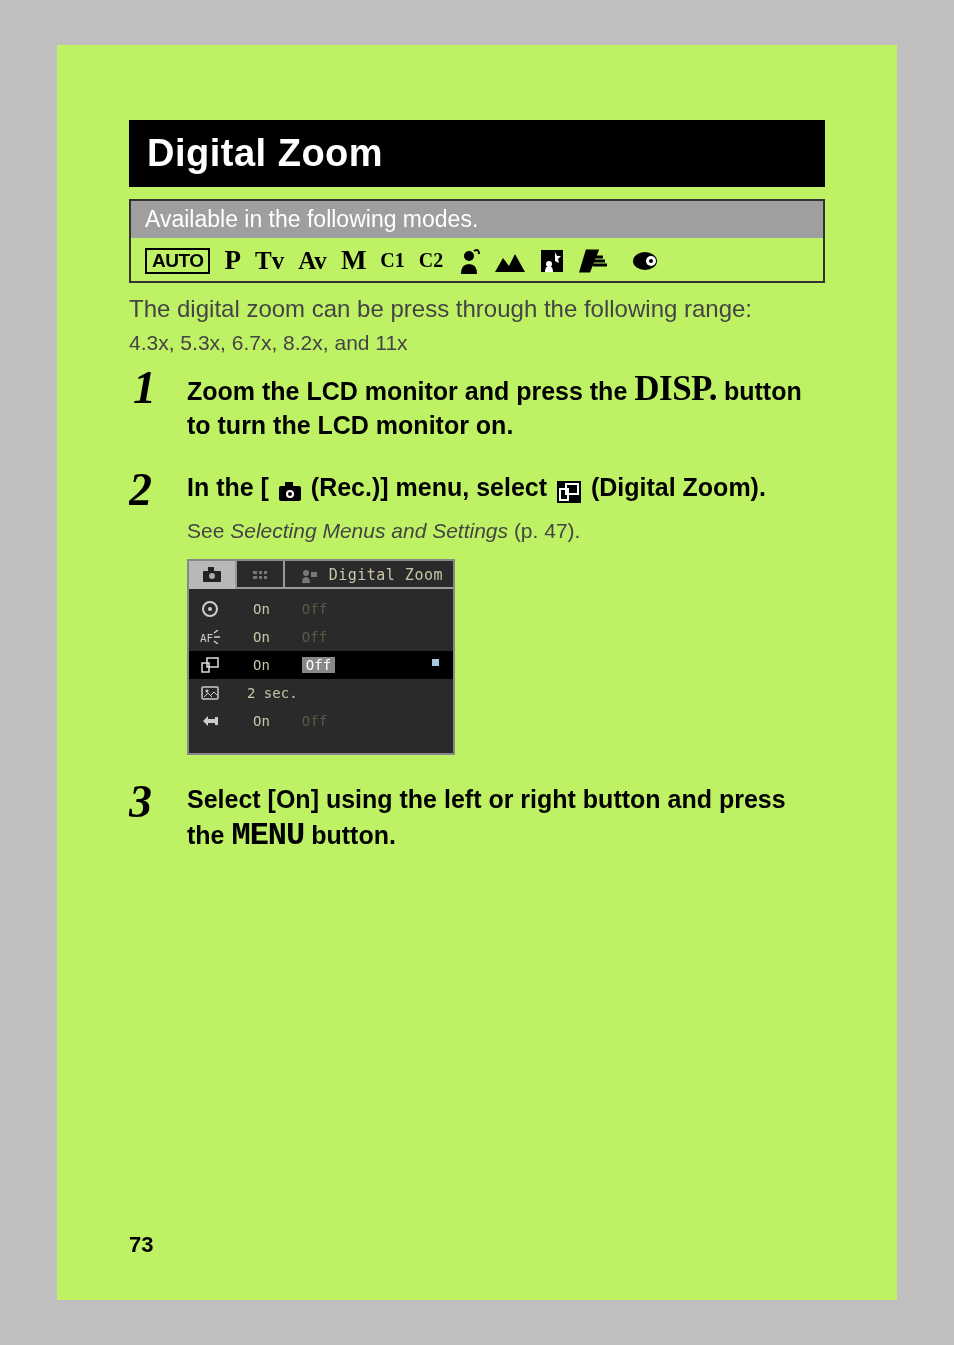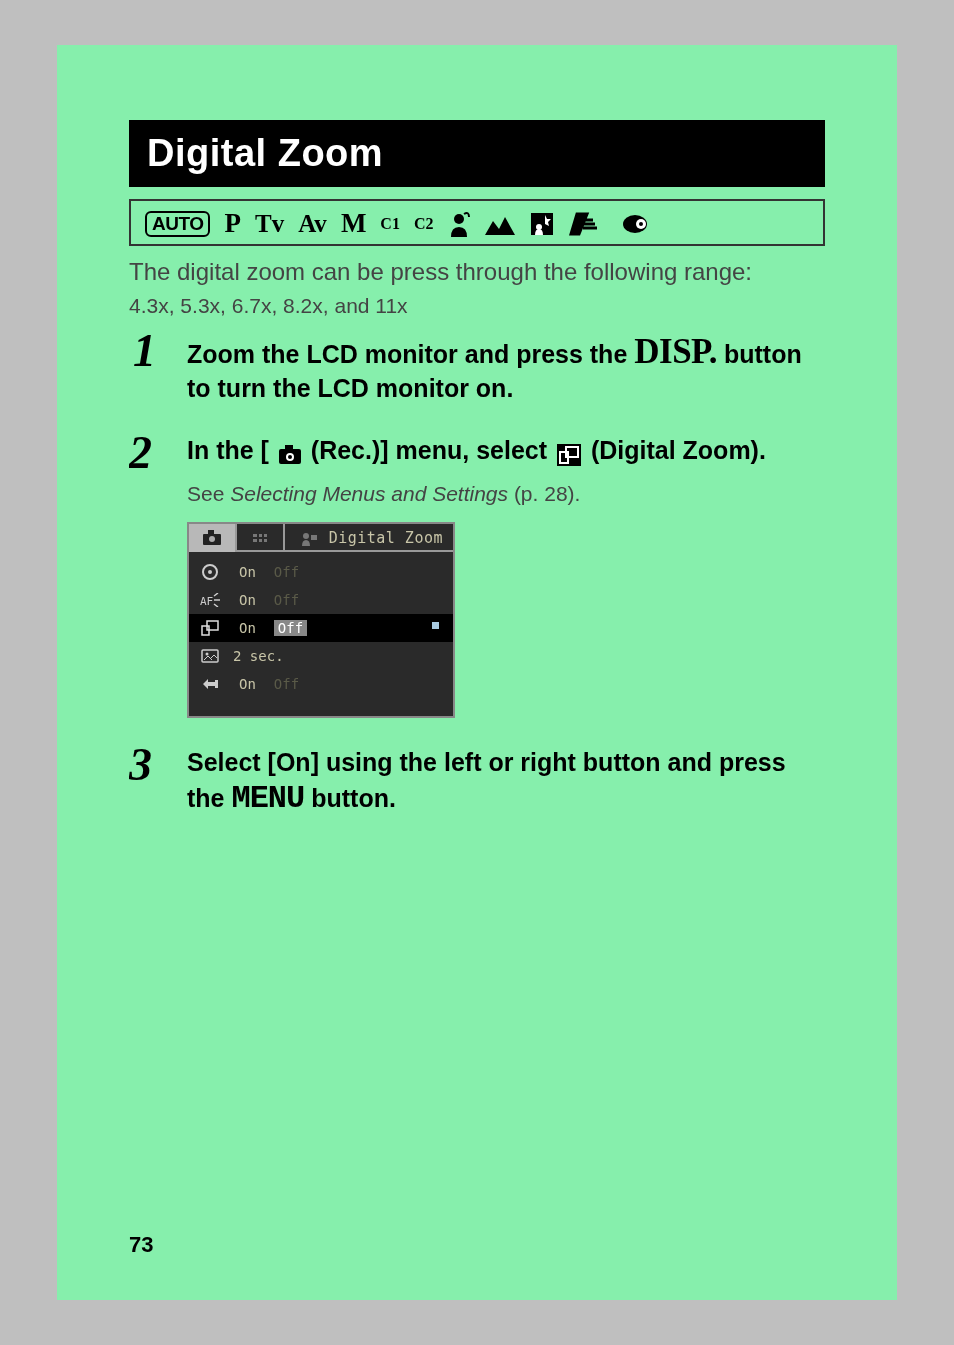--- a/index.html
+++ b/index.html
@@ -8,21 +8,21 @@
       box-sizing: border-box;
     }
     body {
       background: #bfbfbf;
       font-family: Arial, Helvetica, sans-serif;
       width: 954px;
       height: 1345px;
       position: relative;
     }
     .page {
-      background: #86efac;
+      background: #bef264;
       width: 840px;
       height: 1255px;
       position: absolute;
       left: 50%;
       transform: translateX(-50%);
       top: 45px;
       padding: 75px 72px 50px 72px;
     }
     .title-bar {
       background: #000000;
@@ -46,29 +46,29 @@
     .modes-row {
       padding: 7px 14px 5px 14px;
       display: flex;
       align-items: center;
       gap: 14px;
     }
     .mode-auto {
       font-weight: bold;
       font-size: 19px;
       border: 2.5px solid #000;
-      border-radius: 6px;
+      border-radius: 0;
       padding: 0 5px;
       letter-spacing: -0.5px;
     }
     .mode-p { font-weight: bold; font-size: 27px; font-family: 'Times New Roman', serif; }
     .mode-tv { font-weight: bold; font-size: 25px; font-family: 'Times New Roman', serif; }
     .mode-av { font-weight: bold; font-size: 25px; font-family: 'Times New Roman', serif; }
     .mode-m { font-weight: bold; font-size: 27px; font-family: 'Times New Roman', serif; }
-    .mode-c { font-weight: bold; font-size: 16px; font-family: 'Times New Roman', serif; }
+    .mode-c { font-weight: bold; font-size: 20px; font-family: 'Times New Roman', serif; }
     .mode-icon { display: inline-flex; }
     .intro-text {
       font-size: 24px;
       line-height: 1.35;
       color: #444;
       margin-bottom: 6px;
     }
     .zoom-range {
       font-size: 21px;
       color: #444;
@@ -162,21 +162,21 @@
       letter-spacing: 0.5px;
     }
     .ss-rows {
       padding: 6px 0 0 0;
     }
     .ss-row {
       display: flex;
       align-items: center;
       height: 28px;
       padding-left: 10px;
-      gap: 18px;
+      gap: 32px;
     }
     .ss-row.hl {
       background: #000;
     }
     .ss-row-arrow {
       position: absolute;
       right: 14px;
       width: 7px;
       height: 7px;
       background: #a8cae0;
@@ -211,20 +211,21 @@
     }
   </style>
 </head>
 <body>
 
 <div class="page">
 
   <div class="title-bar">Digital Zoom</div>
 
   <div class="modes-box">
+    <div class="modes-header">Available in the following modes.</div>
     <div class="modes-row">
       <span class="mode-auto">AUTO</span>
       <span class="mode-p">P</span>
       <span class="mode-tv">Tv</span>
       <span class="mode-av">Av</span>
       <span class="mode-m">M</span>
       <span class="mode-c">C1</span>
       <span class="mode-c">C2</span>
       <span class="mode-icon">
         <svg width="24" height="26" viewBox="0 0 24 26">
@@ -291,21 +292,21 @@
           </svg>
         </span><span class="step-heading"> (Rec.)] menu, select </span><span class="digizoom-icon">
           <svg width="26" height="24" viewBox="0 0 26 24">
             <rect x="1" y="1" width="24" height="22" fill="#000"></rect>
             <rect x="4" y="9" width="8" height="11" fill="none" stroke="#fff" stroke-width="2"></rect>
             <rect x="10" y="4" width="12" height="10" fill="none" stroke="#fff" stroke-width="2"></rect>
           </svg>
         </span><span class="step-heading"> (Digital Zoom).</span>
 
       <div class="step-sub">
-        <span>See </span><em>Selecting Menus and Settings</em><span> (p. 28).</span>
+        <span>See </span><em>Selecting Menus and Settings</em><span> (p. 47).</span>
       </div>
 
       <div class="screenshot">
         <div class="ss-tabs">
           <div class="ss-tab active ss-tab-border">
             <svg width="20" height="16" viewBox="0 0 20 16">
                 <rect x="1" y="4" width="18" height="11" rx="1" fill="#222"></rect>
                 <rect x="6" y="0" width="6" height="5" fill="#222"></rect>
                 <circle cx="10" cy="9" r="3" fill="#aaa"></circle>
               </svg>

